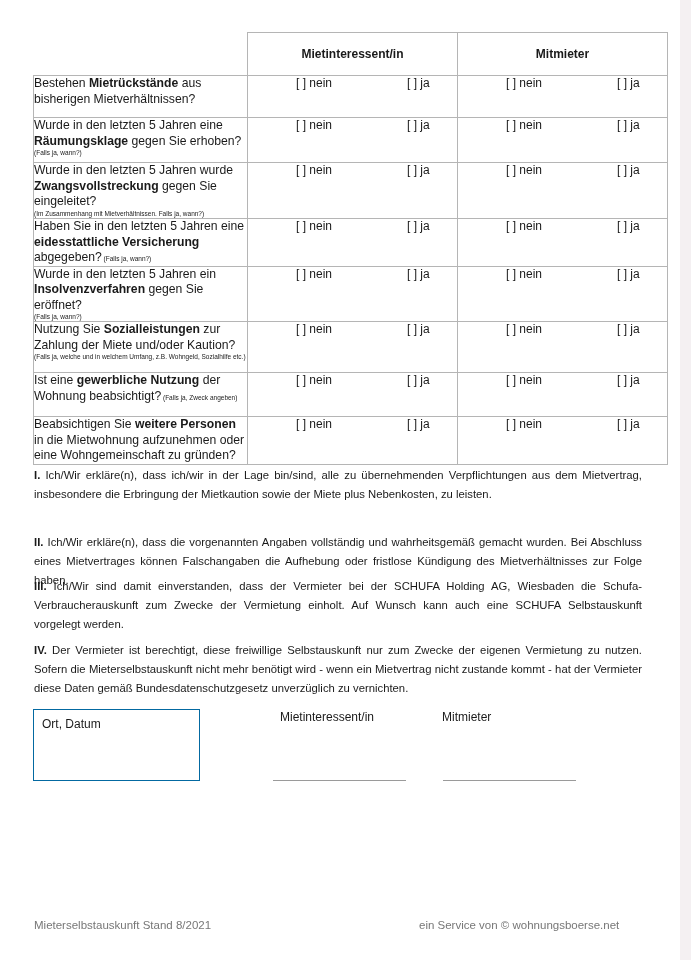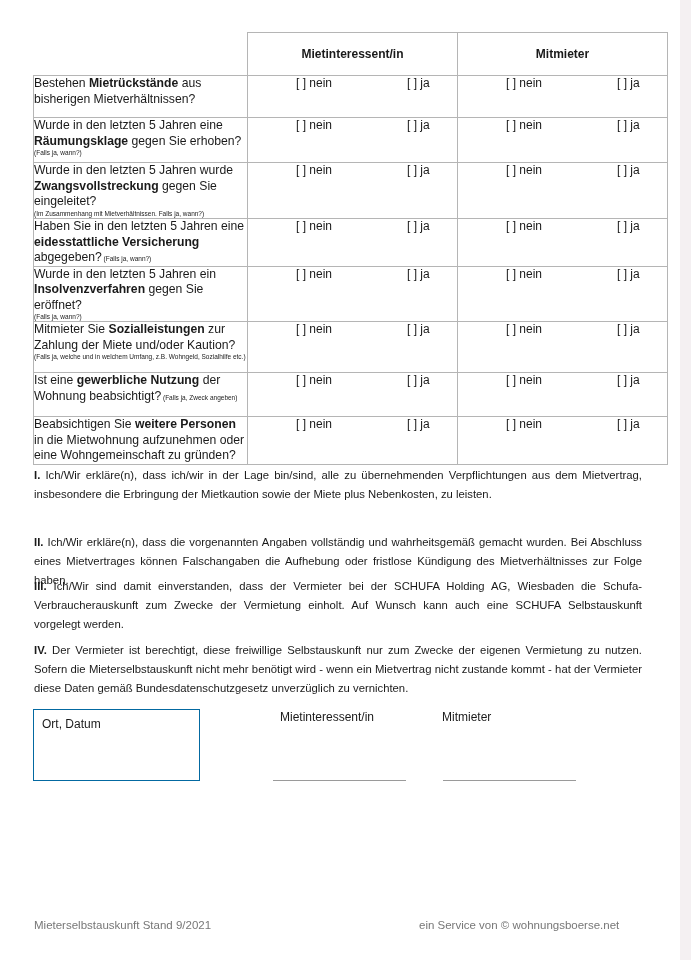--- a/index.html
+++ b/index.html
@@ -133,21 +133,21 @@
           </div>
         </td>
         <td class="opts">
           <div class="optrow">
             <span class="opt n">[   ] nein</span>
             <span class="opt j">[   ] ja</span>
           </div>
         </td>
       </tr>
       <tr style="height: 51px;">
-        <td class="qtext"><span>Mitmieter Sie </span><b>Sozialleistungen</b><span> zur Zahlung der Miete und/oder Kaution?</span><small></small><span class="note">(Falls ja, welche und in welchem Umfang, z.B. Wohngeld, Sozialhilfe etc.)</span></td>
+        <td class="qtext"><span>Nutzung Sie </span><b>Sozialleistungen</b><span> zur Zahlung der Miete und/oder Kaution?</span><small></small><span class="note">(Falls ja, welche und in welchem Umfang, z.B. Wohngeld, Sozialhilfe etc.)</span></td>
         <td class="opts">
           <div class="optrow">
             <span class="opt n">[   ] nein</span>
             <span class="opt j">[   ] ja</span>
           </div>
         </td>
         <td class="opts">
           <div class="optrow">
             <span class="opt n">[   ] nein</span>
             <span class="opt j">[   ] ja</span>
@@ -193,14 +193,14 @@
 <div class="section" style="top:641px;"><b>IV.</b><span> Der Vermieter ist berechtigt, diese freiwillige Selbstauskunft nur zum Zwecke der eigenen Vermietung zu nutzen. Sofern die Mieterselbstauskunft nicht mehr benötigt wird - wenn ein Mietvertrag nicht zustande kommt - hat der Vermieter diese Daten gemäß Bundesdatenschutzgesetz unverzüglich zu vernichten.</span></div>
 
 <div class="ortbox">
   <span>Ort, Datum</span>
 </div>
 <div class="siglabel" style="left:280px;">Mietinteressent/in</div>
 <div class="siglabel" style="left:442px;">Mitmieter</div>
 <div class="sigline" style="left:273px;"></div>
 <div class="sigline" style="left:443px;"></div>
 
-<div class="footer" style="left:34px;">Mieterselbstauskunft Stand 9/2021</div>
+<div class="footer" style="left:34px;">Mieterselbstauskunft Stand 8/2021</div>
 <div class="footer" style="left:419px;">ein Service von © wohnungsboerse.net</div>
 
 </body></html>

